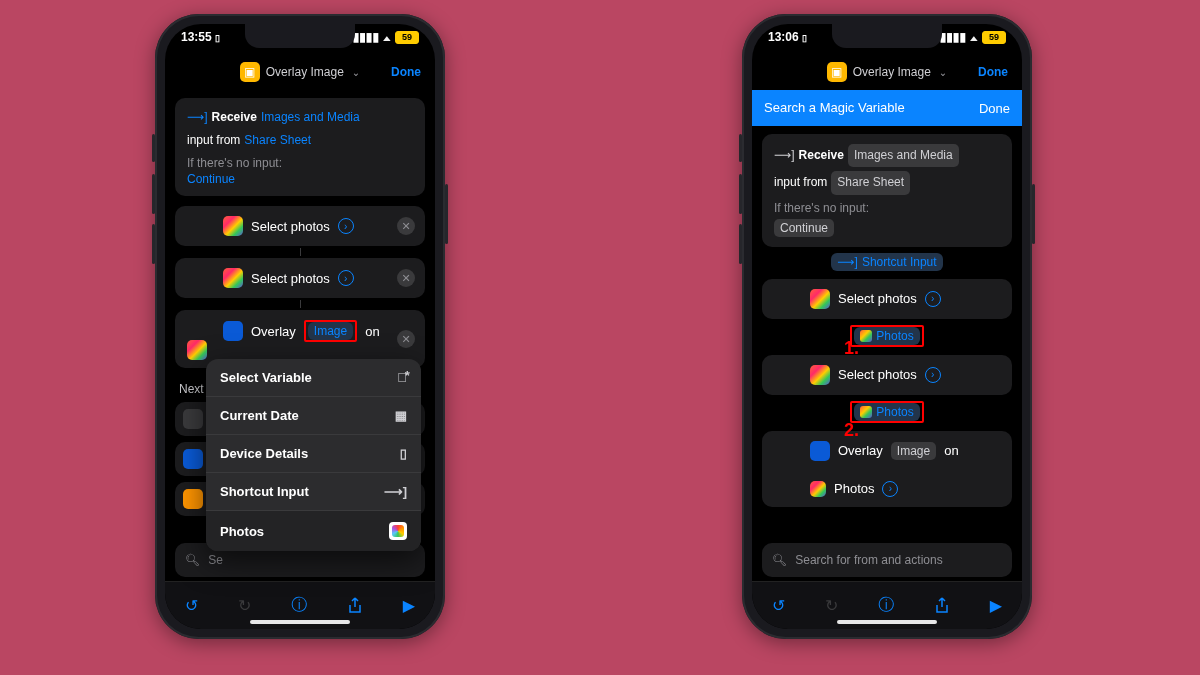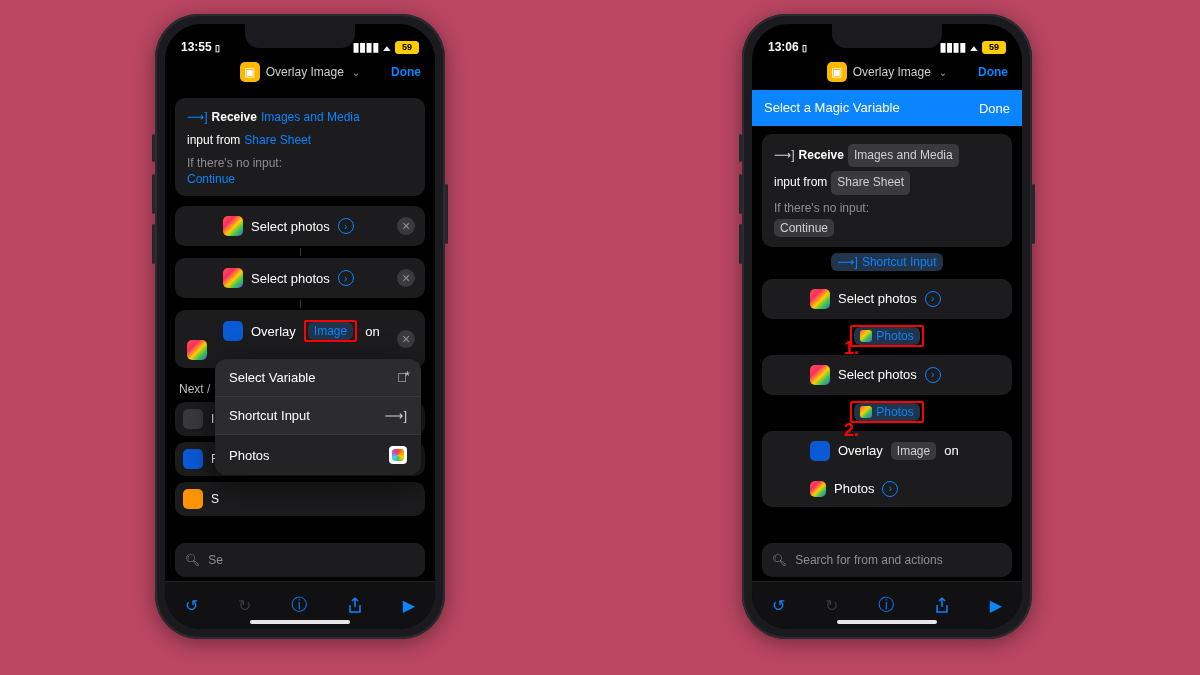--- a/index.html
+++ b/index.html
@@ -50,21 +50,21 @@
     position: relative;
     color: var(--text);
     font-size: 12px;
   }
   .notch {
     position: absolute; top: 0; left: 50%; transform: translateX(-50%);
     width: 110px; height: 24px; background: var(--phone-dark);
     border-bottom-left-radius: 14px; border-bottom-right-radius: 14px; z-index: 5;
   }
   .statusbar {
-    display: flex; justify-content: space-between; align-items: flex-end;
+    display: flex; justify-content: space-between; align-items: flex-start;
     padding: 6px 16px 0; height: 30px; font-size: 12px; font-weight: 600;
   }
   .status-right { display:flex; align-items:center; gap:4px; }
   .battery {
     display:inline-flex; align-items:center; justify-content:center;
     width:24px; height:13px; border:1px solid var(--yellow); border-radius:3px;
     background: var(--yellow); color:#000; font-size:9px; font-weight:700;
   }
   .header {
     display:flex; align-items:center; justify-content:center; gap:6px;
@@ -160,24 +160,25 @@
     color: var(--link); font-size:16px; border-top:1px solid #222;
   }
   .toolbar .dim { color:#3a3a3c; }
   .home-ind {
     position:absolute; bottom:5px; left:50%; transform:translateX(-50%);
     width:100px; height:4px; background:#fff; border-radius:3px; opacity:.9;
   }
 
   
   .popup {
-    position:absolute; left:50px; right:14px; top:335px;
+    position:absolute; left:41px; right:14px; top:335px;
     background: var(--card2); border-radius:12px; overflow:hidden;
     box-shadow: 0 10px 30px rgba(0,0,0,.6);
     z-index:4;
+    font-weight:bold;
   }
   .popup .item {
     display:flex; justify-content:space-between; align-items:center;
     padding: 11px 14px; font-size:13px; color:#fff;
     border-bottom:1px solid #3a3a3c;
   }
   .popup .item:last-child { border-bottom:none; background:#232325; }
   .popup .glyph { color:#cfcfd3; font-size:13px; }
   .popup .rainbow-ico {
     width:18px; height:18px; border-radius:4px; background:#fff;
@@ -296,20 +297,28 @@
             <span class="mini-icon orange"></span>
             <span style="color:#fff">S</span>
           </div>
         </div>
       </div>
 
       <div class="popup">
         <div class="item">
           <span>Select Variable</span>
           <span class="glyph">✦⃰</span>
+        </div>
+        <div class="item">
+          <span>Current Date</span>
+          <span class="glyph">▦</span>
+        </div>
+        <div class="item">
+          <span>Device Details</span>
+          <span class="glyph">▯</span>
         </div>
         <div class="item">
           <span>Shortcut Input</span>
           <span class="glyph">⟶]</span>
         </div>
         <div class="item">
           <span>Photos</span>
           <span class="rainbow-ico"></span>
         </div>
       </div>
@@ -352,21 +361,21 @@
       </div>
 
       <div class="header">
         <span class="hdr-icon">▣</span>
         <span class="hdr-title">Overlay Image</span>
         <span class="chev-down">⌄</span>
         <span class="done">Done</span>
       </div>
 
       <div class="banner">
-        <span style="max-width:170px; line-height:1.25">Select a Magic Variable</span>
+        <span style="max-width:170px; line-height:1.25">Search a Magic Variable</span>
         <span class="bdone">Done</span>
       </div>
 
       <div class="content">
 
         <div class="card">
           <div class="line">
             <span style="color:#cfcfd3">⟶]</span>
             <span style="font-weight:600">Receive</span>
             <span class="pill">Images and Media</span>

